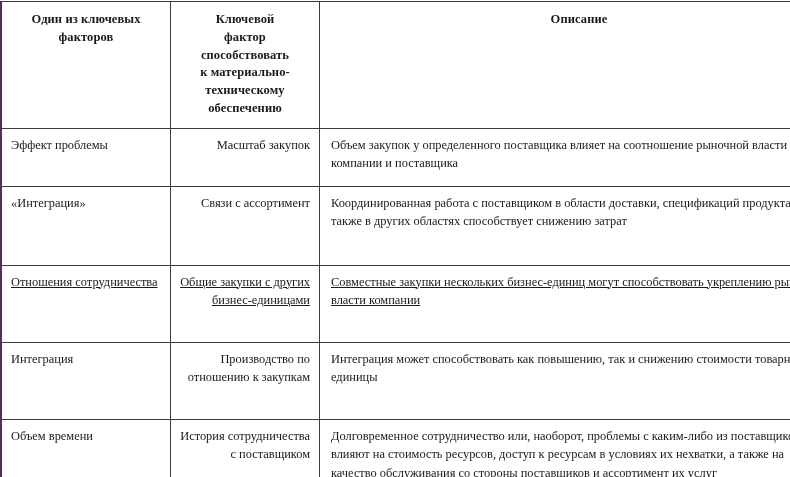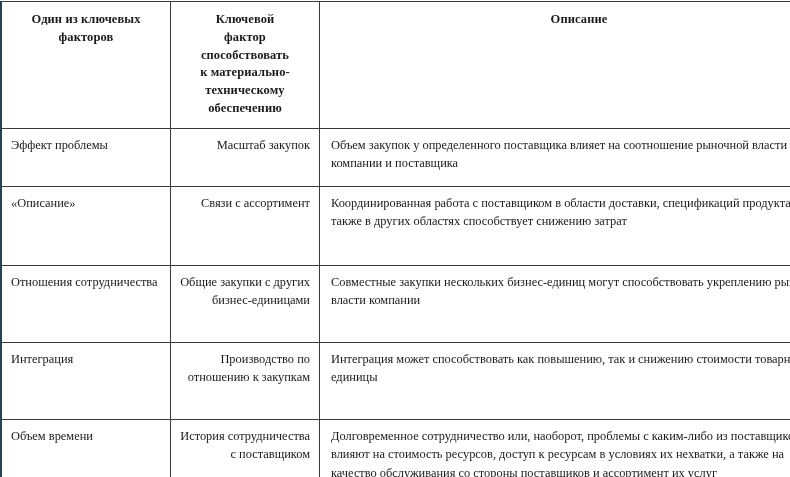--- a/index.html
+++ b/index.html
@@ -12,21 +12,21 @@
     height: 477px;
     font-family: "Liberation Serif", "DejaVu Serif", serif;
     color: #1a1a1a;
     overflow: hidden;
   }
 
   .page {
     position: relative;
     width: 790px;
     height: 477px;
-    background: #0c4a6e;
+    background: #701a75;
   }
 
   table.factors-table {
     border-collapse: collapse;
     table-layout: fixed;
     width: 788px;
     margin: 1px 0 0 1px;
     background: #ffffff;
   }
 
@@ -67,21 +67,21 @@
   tbody td.col-c { width: 502px; padding-left: 11px; padding-right: 6px; }
 
   .cell-text {
     display: block;
     white-space: pre-line;
   }
 
   
   tbody tr.r0 td { height: 42px; }
   tbody tr.r1 td { height: 63px; }
-  tbody tr.r2 td { height: 61px; }
+  tbody tr.r2 td { height: 61px; text-decoration: underline; }
   tbody tr.r3 td { height: 61px; }
   tbody tr.r4 td { height: 80px; }
 </style>
 </head>
 <body>
 
 <div class="page">
   <table class="factors-table">
     <thead>
       <tr>
@@ -109,21 +109,21 @@
         </td>
         <td class="col-b">
           <span class="cell-text">Масштаб закупок</span>
         </td>
         <td class="col-c">
           <span class="cell-text">Объем закупок у определенного поставщика влияет на соотношение рыночной власти компании и поставщика</span>
         </td>
       </tr>
       <tr class="r1">
         <td class="col-a">
-          <span class="cell-text">«Описание»</span>
+          <span class="cell-text">«Интеграция»</span>
         </td>
         <td class="col-b">
           <span class="cell-text">Связи с ассортимент</span>
         </td>
         <td class="col-c">
           <span class="cell-text">Координированная работа с поставщиком в области доставки, спецификаций продукта, а также в других областях способствует снижению затрат</span>
         </td>
       </tr>
       <tr class="r2">
         <td class="col-a">

